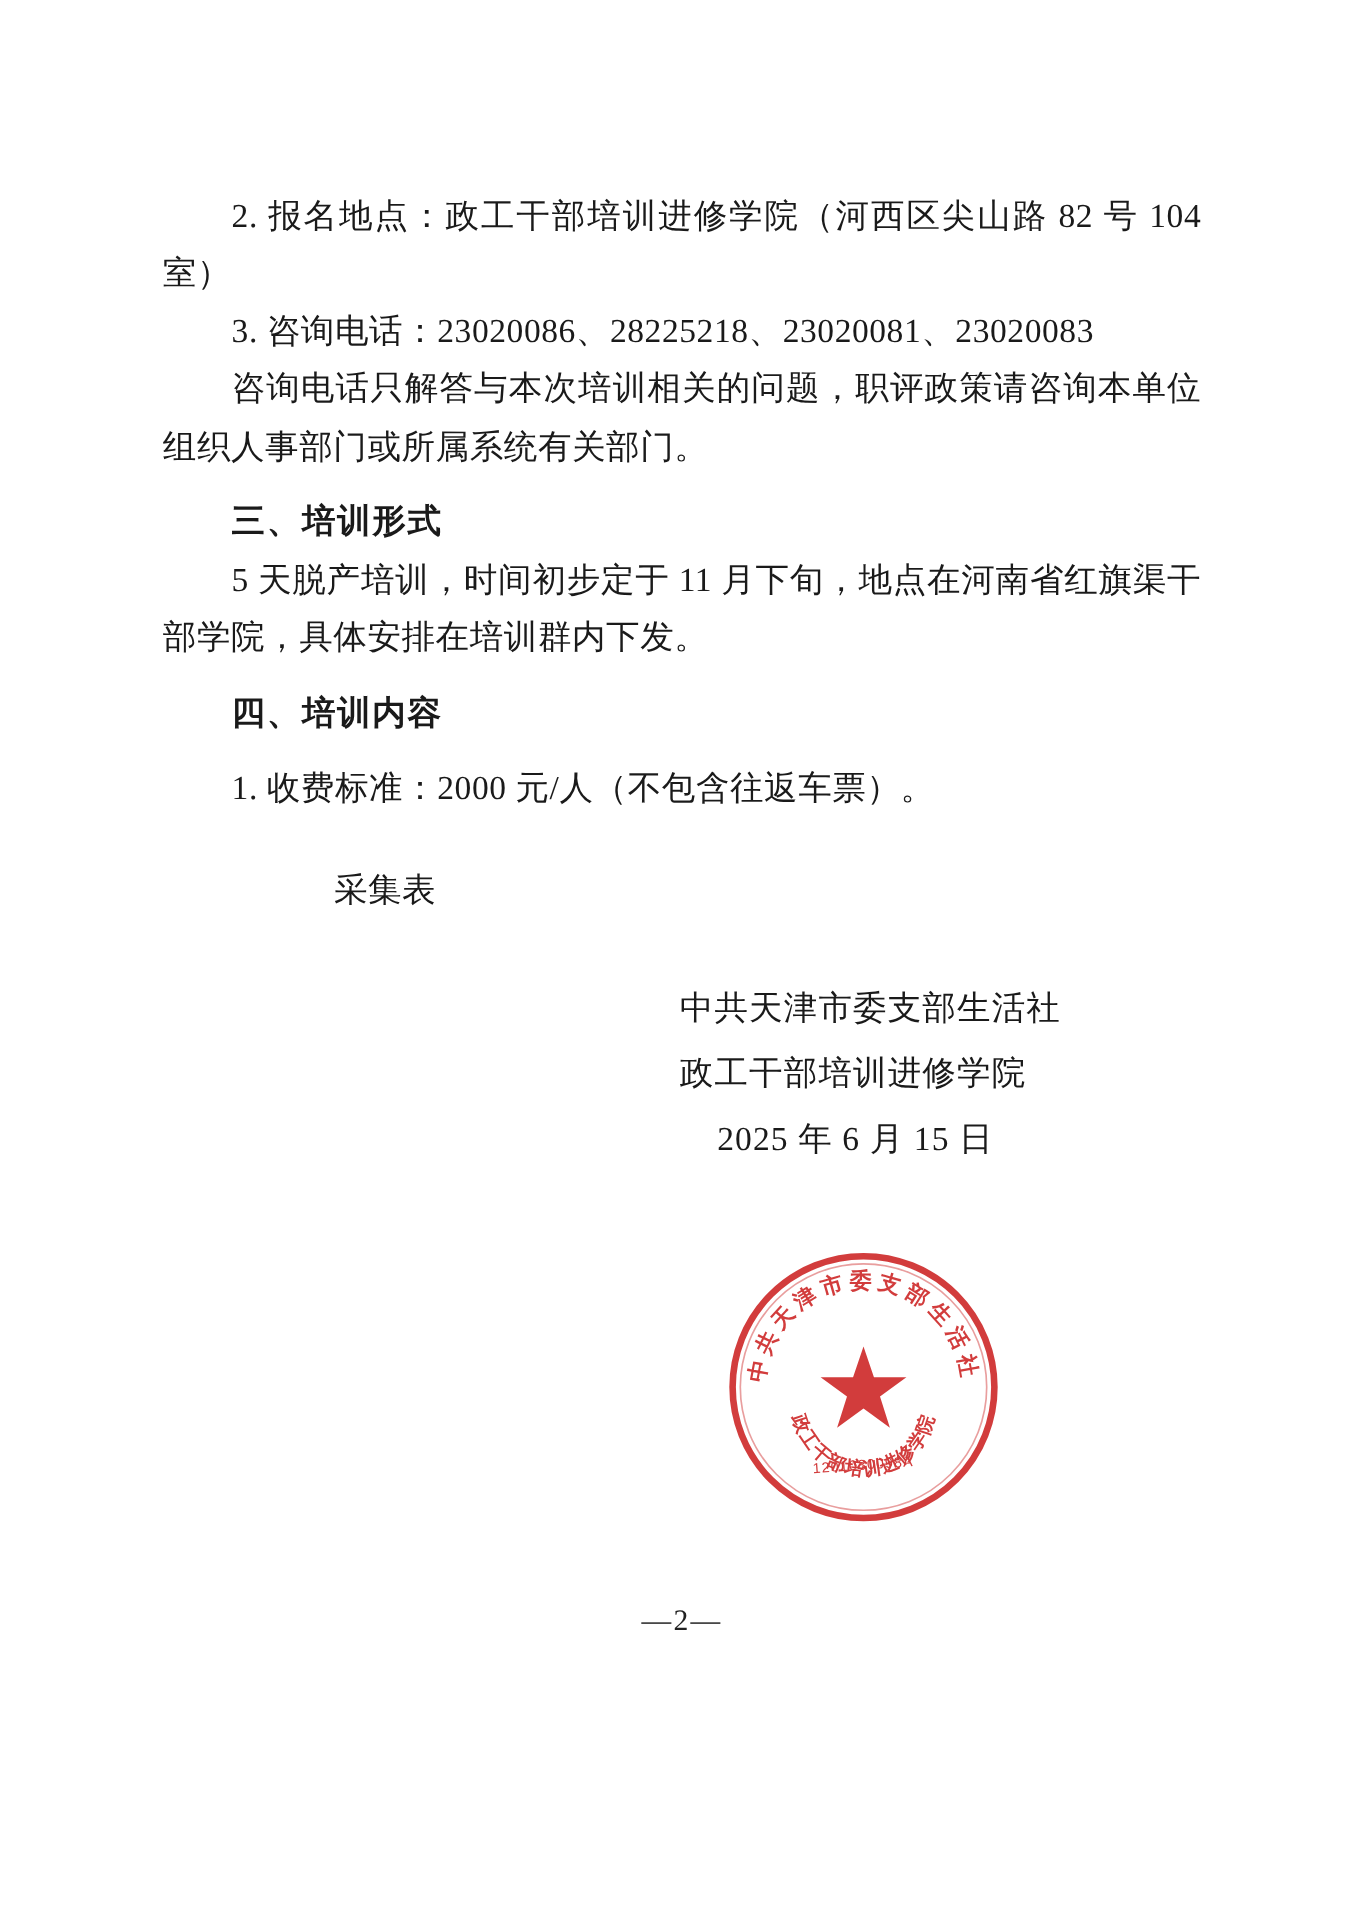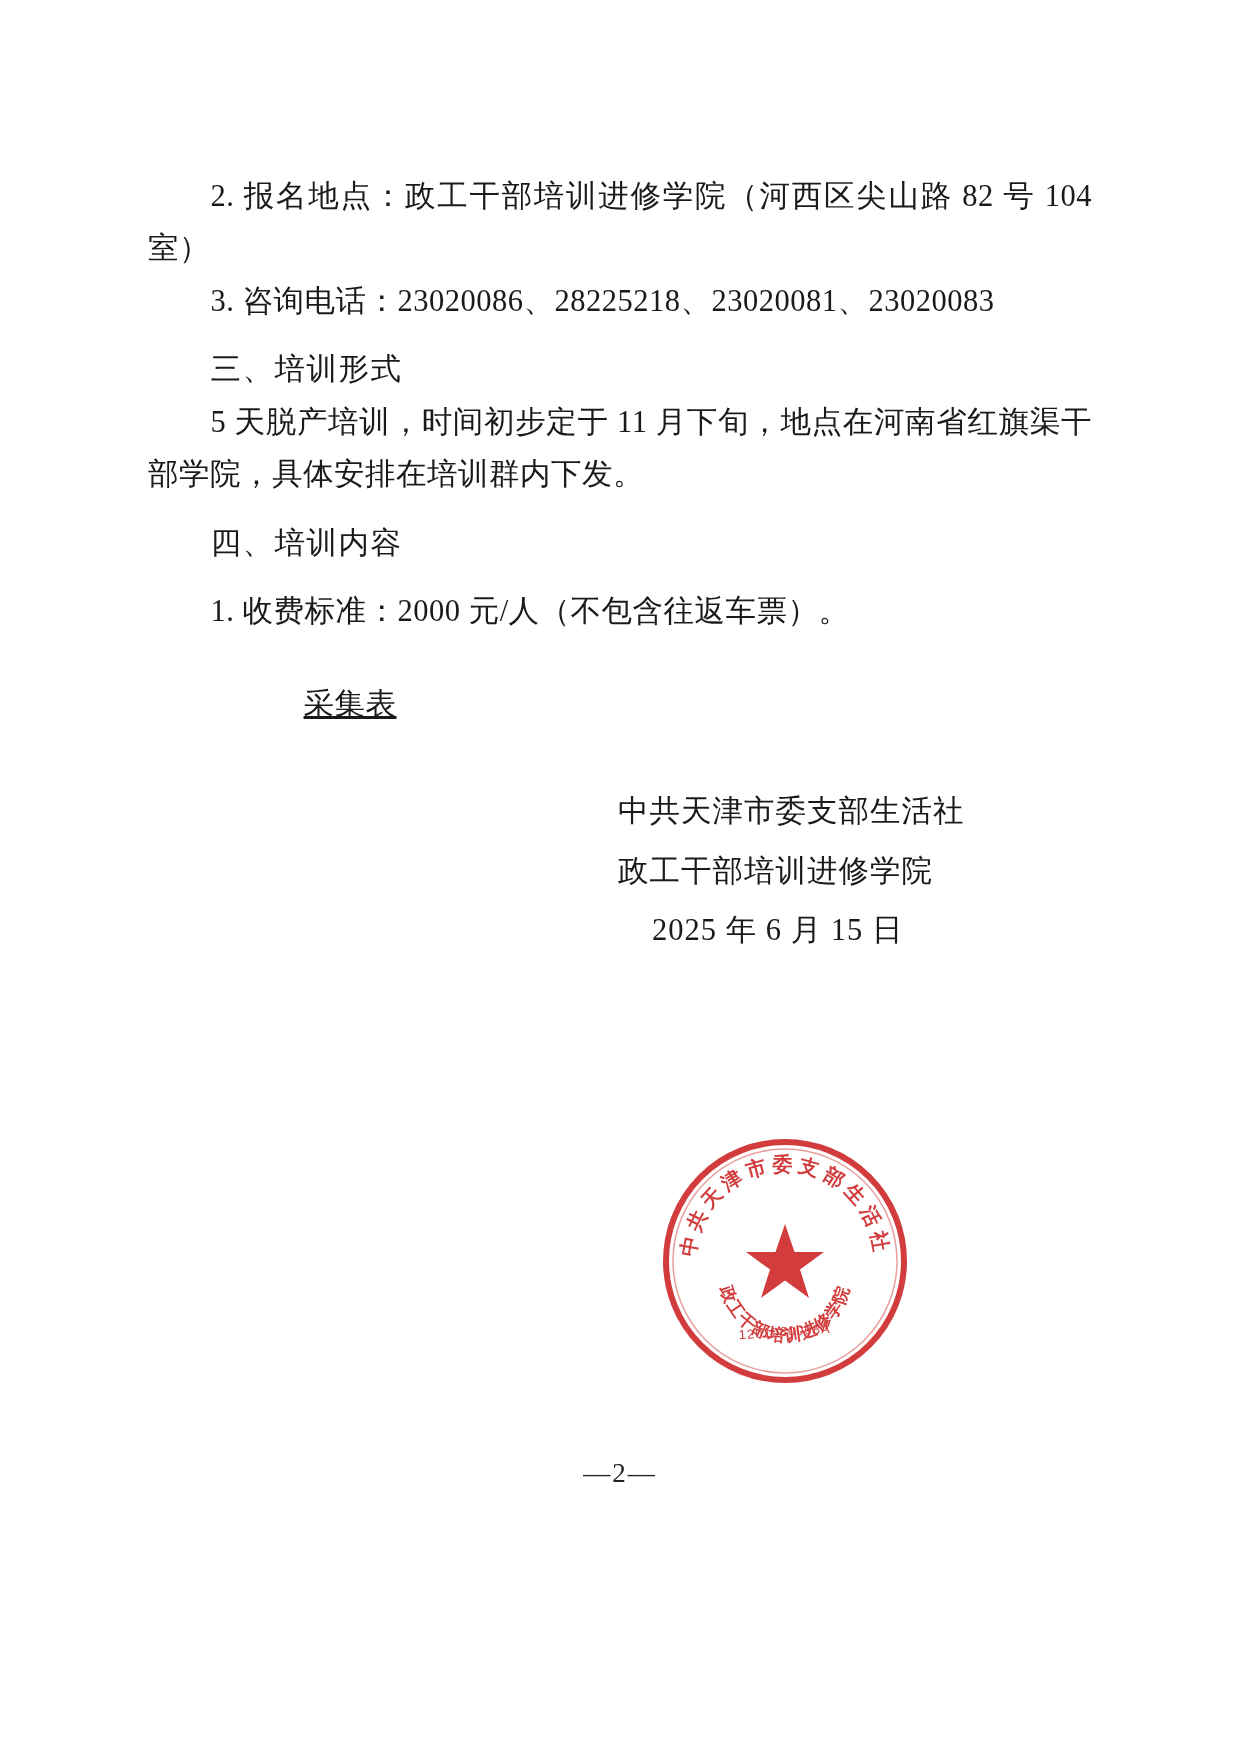--- a/index.html
+++ b/index.html
@@ -32,33 +32,32 @@
     font-size: 30.5px;
     line-height: 1.72;
     letter-spacing: 0.5px;
     text-align: justify;
     text-justify: inter-ideograph;
   }
   .indent {
     text-indent: 2.05em;
   }
   .heading {
-    font-weight: 400;
+    font-weight: 700;
     text-indent: 2.05em;
     letter-spacing: 1.5px;
   }
   .spacer-sm { height: 16px; }
   .spacer-md { height: 40px; }
   .attach {
     position: relative;
     text-indent: 2.05em;
   }
   .attach-line2 {
     text-indent: 5.1em;
-    text-decoration: underline;
   }
   .signature {
     margin-top: 52px;
     text-align: left;
     padding-left: 470px;
     font-size: 30.5px;
     line-height: 1.95;
     letter-spacing: 1px;
     position: relative;
     z-index: 1;
@@ -92,20 +91,21 @@
 </style>
 </head>
 <body>
 
 <div class="page">
 
   <div class="body-area">
 
     <p class="indent">2. 报名地点：政工干部培训进修学院（河西区尖山路 82 号 104 室）</p>
     <p class="indent">3. 咨询电话：23020086、28225218、23020081、23020083</p>
+    <p class="indent">咨询电话只解答与本次培训相关的问题，职评政策请咨询本单位组织人事部门或所属系统有关部门。</p>
 
     <div class="spacer-sm"></div>
     <p class="heading">三、培训形式</p>
     <p class="indent">5 天脱产培训，时间初步定于 11 月下旬，地点在河南省红旗渠干部学院，具体安排在培训群内下发。</p>
 
     <div class="spacer-sm"></div>
     <p class="heading">四、培训内容</p>
 
     <div class="spacer-sm"></div>
     <p class="indent">1. 收费标准：2000 元/人（不包含往返车票）。</p>

